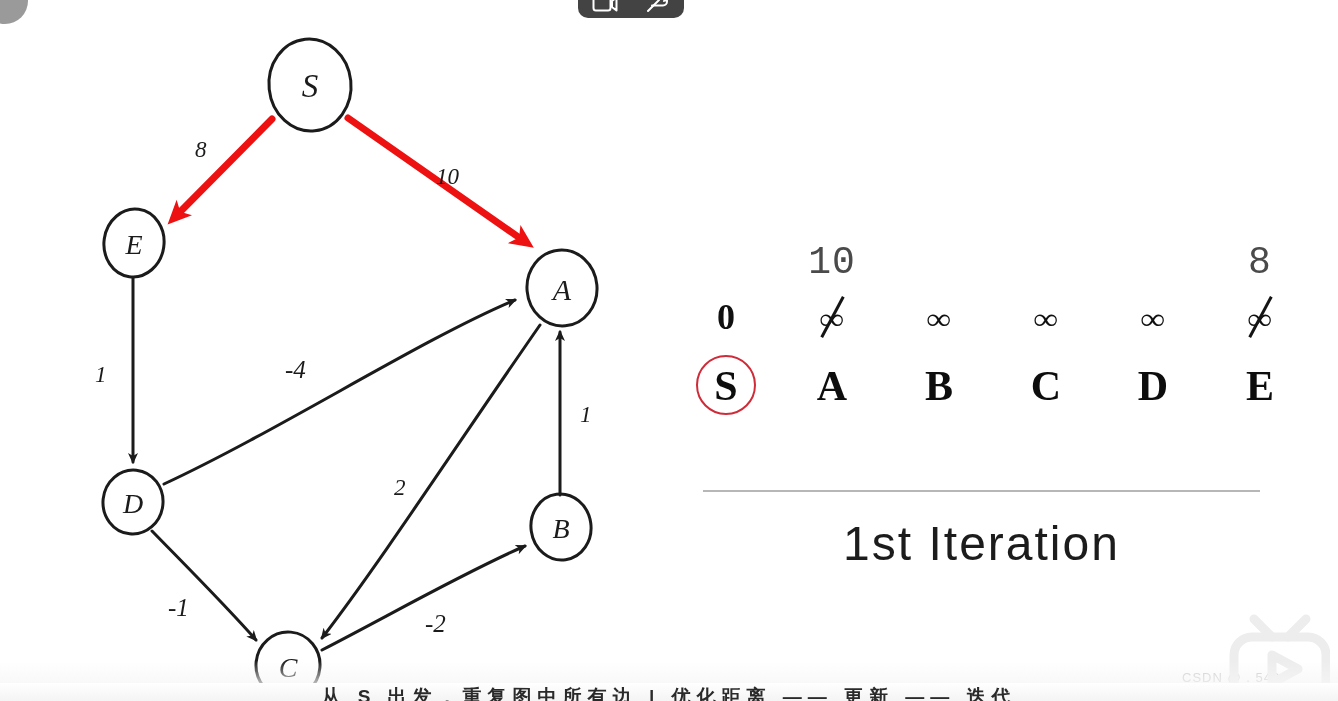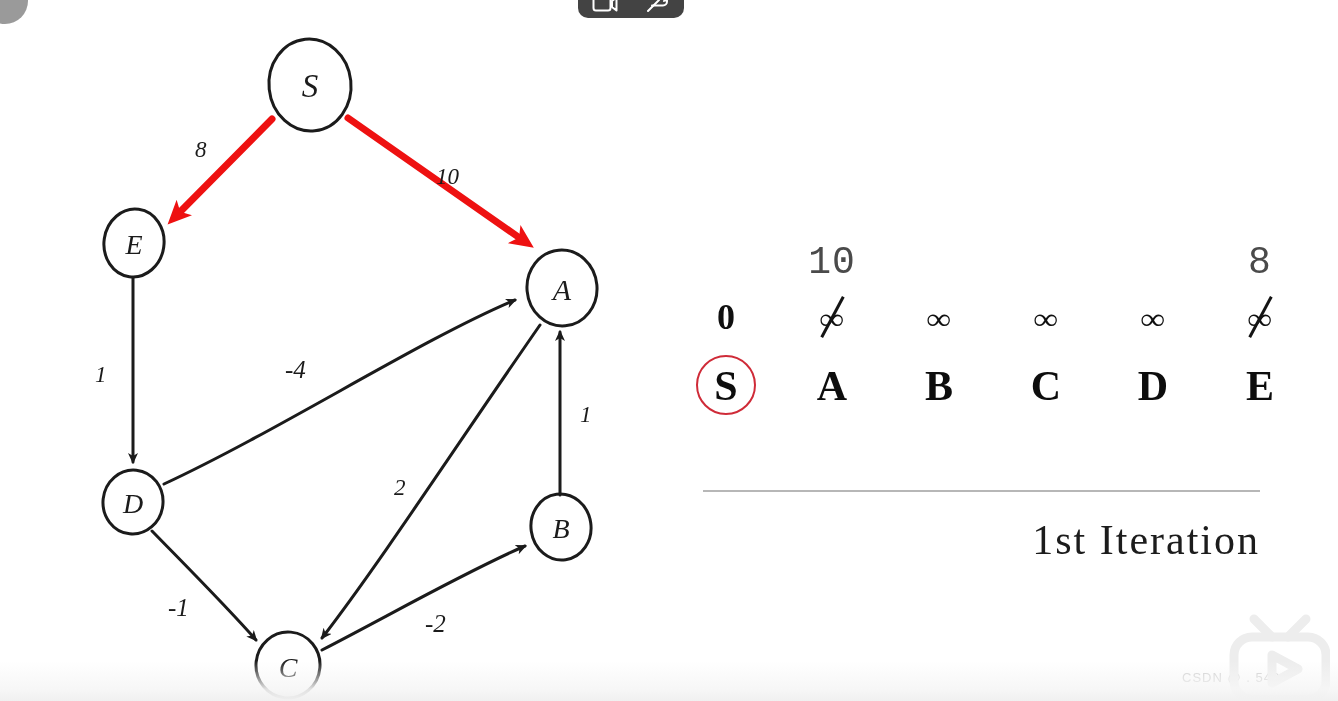--- a/index.html
+++ b/index.html
@@ -135,23 +135,23 @@
     top: 490px;
     width: 557px;
     height: 2px;
     background: #b7b7b7;
   }
   #iteration-label {
     position: absolute;
     left: 703px;
     top: 516px;
     width: 557px;
-    text-align: right;
-    font-family: Liberation Serif, serif;
-    font-size: 42px;
+    text-align: center;
+    font-family: Liberation Sans, sans-serif;
+    font-size: 48px;
     letter-spacing: 2px;
     color: #1c1c1c;
   }
 
   
   #watermark {
     position: absolute;
     right: 6px;
     bottom: 2px;
     width: 150px;
@@ -315,20 +315,23 @@
       <g fill="none" stroke="#ededed" stroke-width="9" stroke-linecap="round">
         <path d="M34 16 L52 34"></path>
         <path d="M86 16 L68 34"></path>
         <rect x="14" y="34" width="92" height="62" rx="18"></rect>
         <path d="M52 52 L78 66 L52 80 Z" stroke-linejoin="round"></path>
       </g>
     </svg>
   </div>
 
   <div id="bottom-fade"></div>
+  <div id="subtitle-strip">
+    <div id="subtitle-text">从 S 出发，重复图中所有边 | 优化距离 —— 更新 —— 迭代</div>
+  </div>
 
   <div id="player-toolbar">
     <div class="tb-icon">
       <svg width="26" height="20" viewBox="0 0 26 20" xmlns="http://www.w3.org/2000/svg">
         <rect x="1.5" y="3.5" width="17" height="13" rx="2.5" fill="none" stroke="#ffffff" stroke-width="2"></rect>
         <path d="M20 7 L24.5 3.5 L24.5 16.5 L20 13 Z" fill="none" stroke="#ffffff" stroke-width="2" stroke-linejoin="round"></path>
       </svg>
     </div>
     <div class="tb-icon">
       <svg width="28" height="20" viewBox="0 0 28 20" xmlns="http://www.w3.org/2000/svg">

